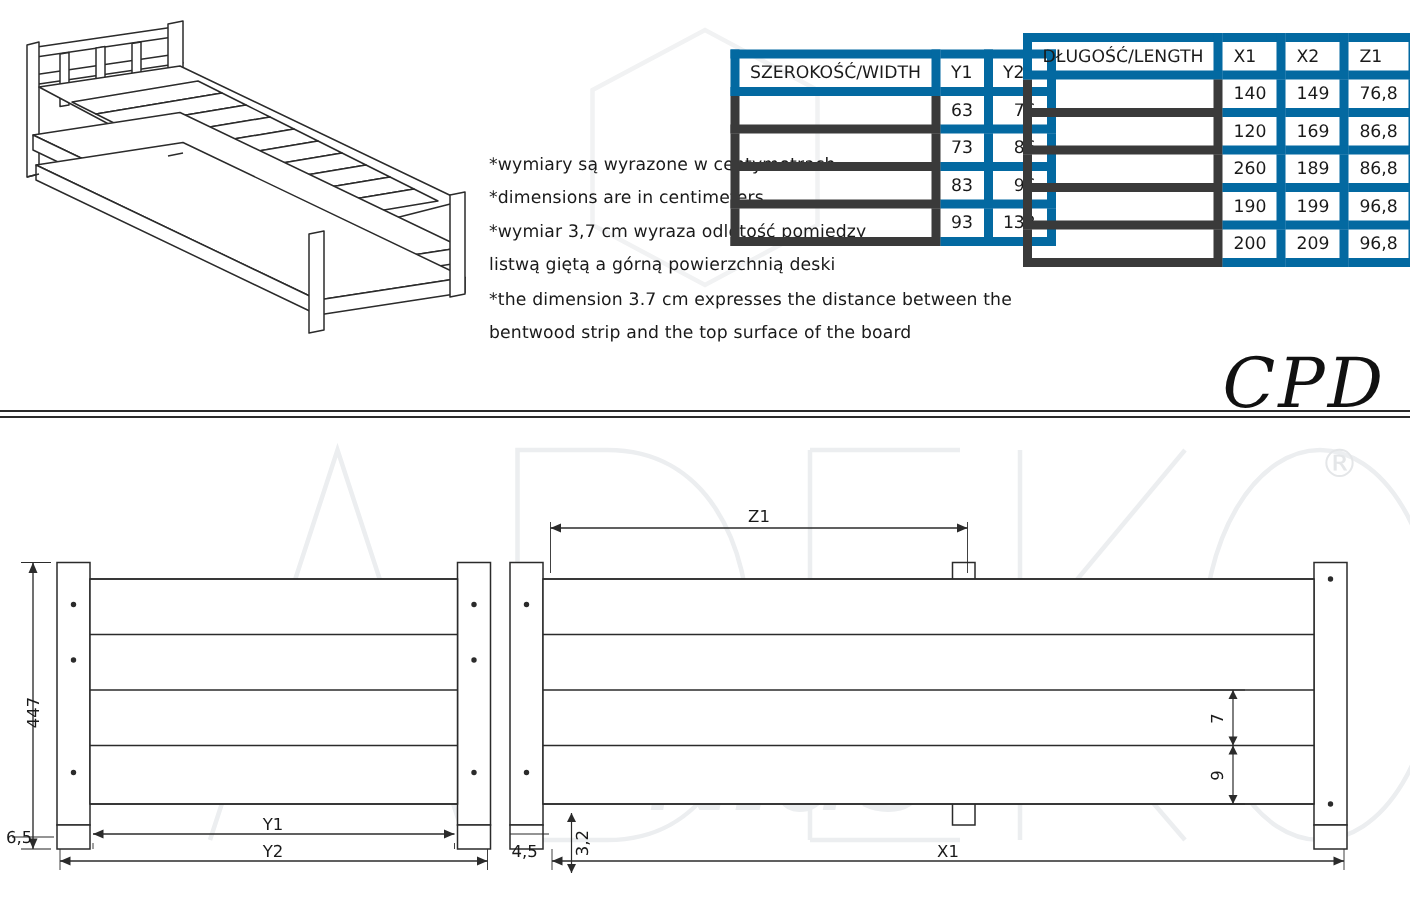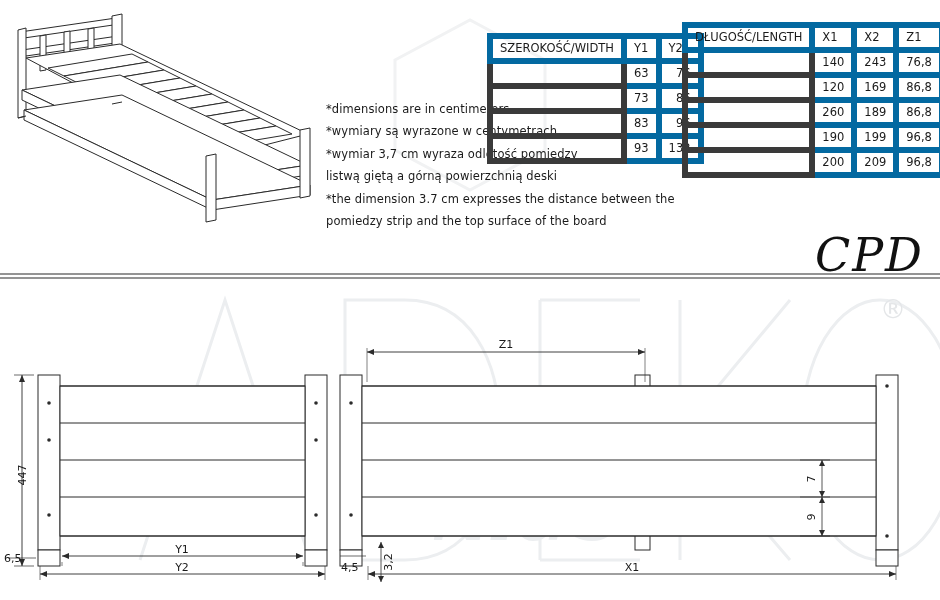--- a/index.html
+++ b/index.html
@@ -196,26 +196,26 @@
       <path d="M198 150 L208 148 L208 214 L198 216 Z" fill="#fff"></path>
 
       <path d="M292 124 L302 122 L302 190 L292 192 Z" fill="#fff"></path>
 
       <path d="M10 112 L18 110"></path>
       <path d="M104 98 L114 96"></path>
     </g>
   </svg>
 
   <div class="notes">
+    <div>*wymiary są wyrazone w centymetrach</div>
     <div>*dimensions are in centimeters</div>
-    <div>*wymiary są wyrazone w centymetrach</div>
     <div>*wymiar 3,7 cm wyraza odletość pomiedzy</div>
     <div>listwą giętą a górną powierzchnią deski</div>
     <div>*the dimension 3.7 cm expresses the distance between the</div>
-    <div>pomiedzy strip and the top surface of the board</div>
+    <div>bentwood strip and the top surface of the board</div>
   </div>
 
   <div class="table-block tbl-width">
     <table>
       <tbody>
           <tr>
         <th class="c1 hdr-label">SZEROKOŚĆ/WIDTH</th>
         <th class="c2">Y1</th>
         <th class="c3">Y2</th>
       </tr>
@@ -248,21 +248,21 @@
       <tbody>
           <tr>
         <th class="c1 hdr-label">DŁUGOŚĆ/LENGTH</th>
         <th class="c2">X1</th>
         <th class="c3">X2</th>
         <th class="c4">Z1</th>
       </tr>
       <tr>
         <td class="pad"></td>
         <td>140</td>
-        <td>243</td>
+        <td>149</td>
         <td>76,8</td>
       </tr>
       <tr>
         <td class="pad"></td>
         <td>120</td>
         <td>169</td>
         <td>86,8</td>
       </tr>
       <tr>
         <td class="pad"></td>

